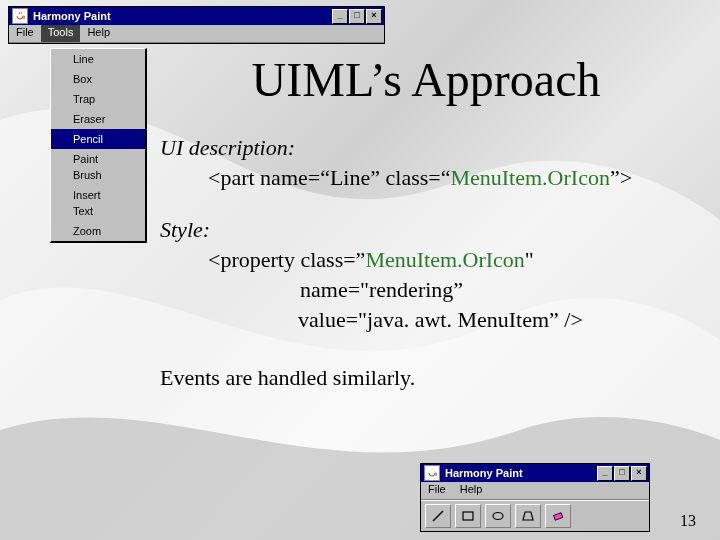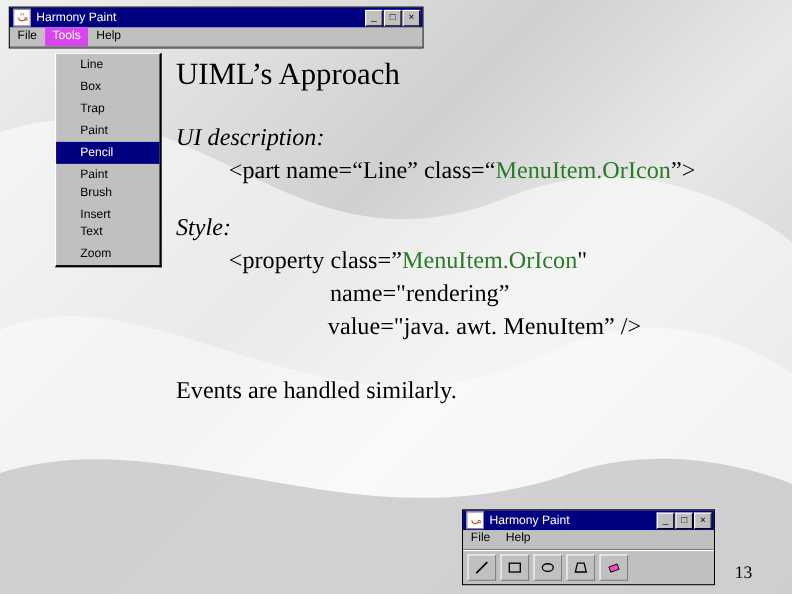--- a/index.html
+++ b/index.html
@@ -1,47 +1,47 @@
 <!DOCTYPE html>
 <html><head>
 <meta charset="utf-8">
 <style>
 html,body{margin:0;padding:0;width:720px;height:540px;overflow:hidden;font-family:Arial,Helvetica,sans-serif;background:#dcdcdc}
 .slide{position:relative;width:720px;height:540px;background:linear-gradient(135deg,#f0f0f0 0%,#d0d0d0 40%,#e8e8e8 60%,#c8c8c8 100%)}
 .wave-bg{position:absolute;inset:0;pointer-events:none}
 .wave-bg svg{width:100%;height:100%}
 
 .win-large{position:absolute;top:6px;left:8px;width:375px;border:1px solid #000;background:#c0c0c0;font-family:"MS Sans Serif",Tahoma,sans-serif;font-size:11px;color:#000}
-.titlebar{display:flex;align-items:center;height:18px;background:linear-gradient(#000080,#000080);color:#fff;font-weight:normal;font-size:11px}
+.titlebar{display:flex;align-items:center;height:18px;background:linear-gradient(#000080,#000080);color:#fff;font-weight:bold;font-size:11px}
 .titlebar .cup{width:14px;height:14px;margin:0 3px;background:#fff;border:1px solid #888;display:flex;align-items:center;justify-content:center}
 .titlebar .cup svg{width:10px;height:10px}
 .titlebar .ttl{flex:1;padding-left:2px}
 .titlebar .winbtns{display:flex;margin-right:2px}
 .titlebar .winbtn{width:14px;height:13px;margin-left:1px;background:#c0c0c0;border-top:1px solid #fff;border-left:1px solid #fff;border-right:1px solid #000;border-bottom:1px solid #000;font-size:9px;line-height:11px;text-align:center;color:#000;font-family:Arial}
 .menubar{display:flex;height:17px;border-bottom:1px solid #808080;background:#c0c0c0}
 .menubar .menuitem{padding:1px 7px;font-size:11px}
-.menubar .menuitem.selected{background:#d946ef;color:#fff}
+.menubar .menuitem.selected{background:#404040;color:#fff}
 .dropdown{position:absolute;top:41px;left:41px;width:94px;background:#c0c0c0;border-top:1px solid #fff;border-left:1px solid #fff;border-right:2px solid #000;border-bottom:2px solid #000;font-size:11px}
 .dropdown .ditem{padding:2px 22px;line-height:16px}
 .dropdown .ditem.selected{background:#000080;color:#fff}
 
 .win-small{position:absolute;bottom:8px;right:70px;width:228px;border:1px solid #000;background:#c0c0c0;font-family:"MS Sans Serif",Tahoma,sans-serif;font-size:11px}
 .win-small .menubar{border-bottom:1px solid #808080}
 .toolbar{display:flex;gap:4px;padding:3px 4px;background:#c0c0c0;border-top:1px solid #fff}
 .toolbtn{width:24px;height:22px;border-top:1px solid #fff;border-left:1px solid #fff;border-right:1px solid #808080;border-bottom:1px solid #808080;display:flex;align-items:center;justify-content:center;background:#c0c0c0}
 .toolbtn svg{width:14px;height:14px;stroke:#000;fill:none}
 
 .content{position:absolute;top:52px;left:160px;right:28px}
-.h1{font-size:28px;font-family:"Times New Roman",serif;font-weight:normal;text-align:left;margin:0 0 28px 0;color:#000}
+.h1{font-size:48px;font-family:"Times New Roman",serif;font-weight:normal;text-align:center;margin:0 0 28px 0;color:#000}
 .para{font-size:22px;font-family:"Times New Roman",serif;color:#000;margin:0 0 4px 0}
 .u{font-style:italic}
 .code-ind{margin-left:48px}
 .code-ind2{margin-left:140px}
 .green{color:#2a7a2a}
-.pagenum{position:absolute;bottom:10px;right:36px;font-size:16px;font-family:"Times New Roman",serif;color:#000}
+.pagenum{position:absolute;bottom:10px;right:24px;font-size:16px;font-family:"Times New Roman",serif;color:#000}
 </style>
 </head>
 <body>
 
 <div class="slide">
 
   <div class="wave-bg">
     <svg viewBox="0 0 720 540" preserveAspectRatio="none">
       <path d="M0,120 C180,60 260,260 460,180 C600,120 720,220 720,220 L720,540 L0,540 Z" fill="#ffffff" opacity="0.55"></path>
       <path d="M0,300 C140,240 300,420 500,320 C620,260 720,340 720,340 L720,540 L0,540 Z" fill="#ffffff" opacity="0.45"></path>
@@ -66,21 +66,21 @@
     </div>
     <div class="menubar">
       <span class="menuitem">File</span>
       <span class="menuitem selected">Tools</span>
       <span class="menuitem">Help</span>
     </div>
     <div class="dropdown">
       <div class="ditem">Line</div>
       <div class="ditem">Box</div>
       <div class="ditem">Trap</div>
-      <div class="ditem">Paint</div>
+      <div class="ditem">Eraser</div>
       <div class="ditem selected">Pencil</div>
       <div class="ditem">Paint Brush</div>
       <div class="ditem">Insert Text</div>
       <div class="ditem">Zoom</div>
     </div>
   </div>
 
   <div class="content">
     <h1 class="h1">UIML’s Approach</h1>
 

